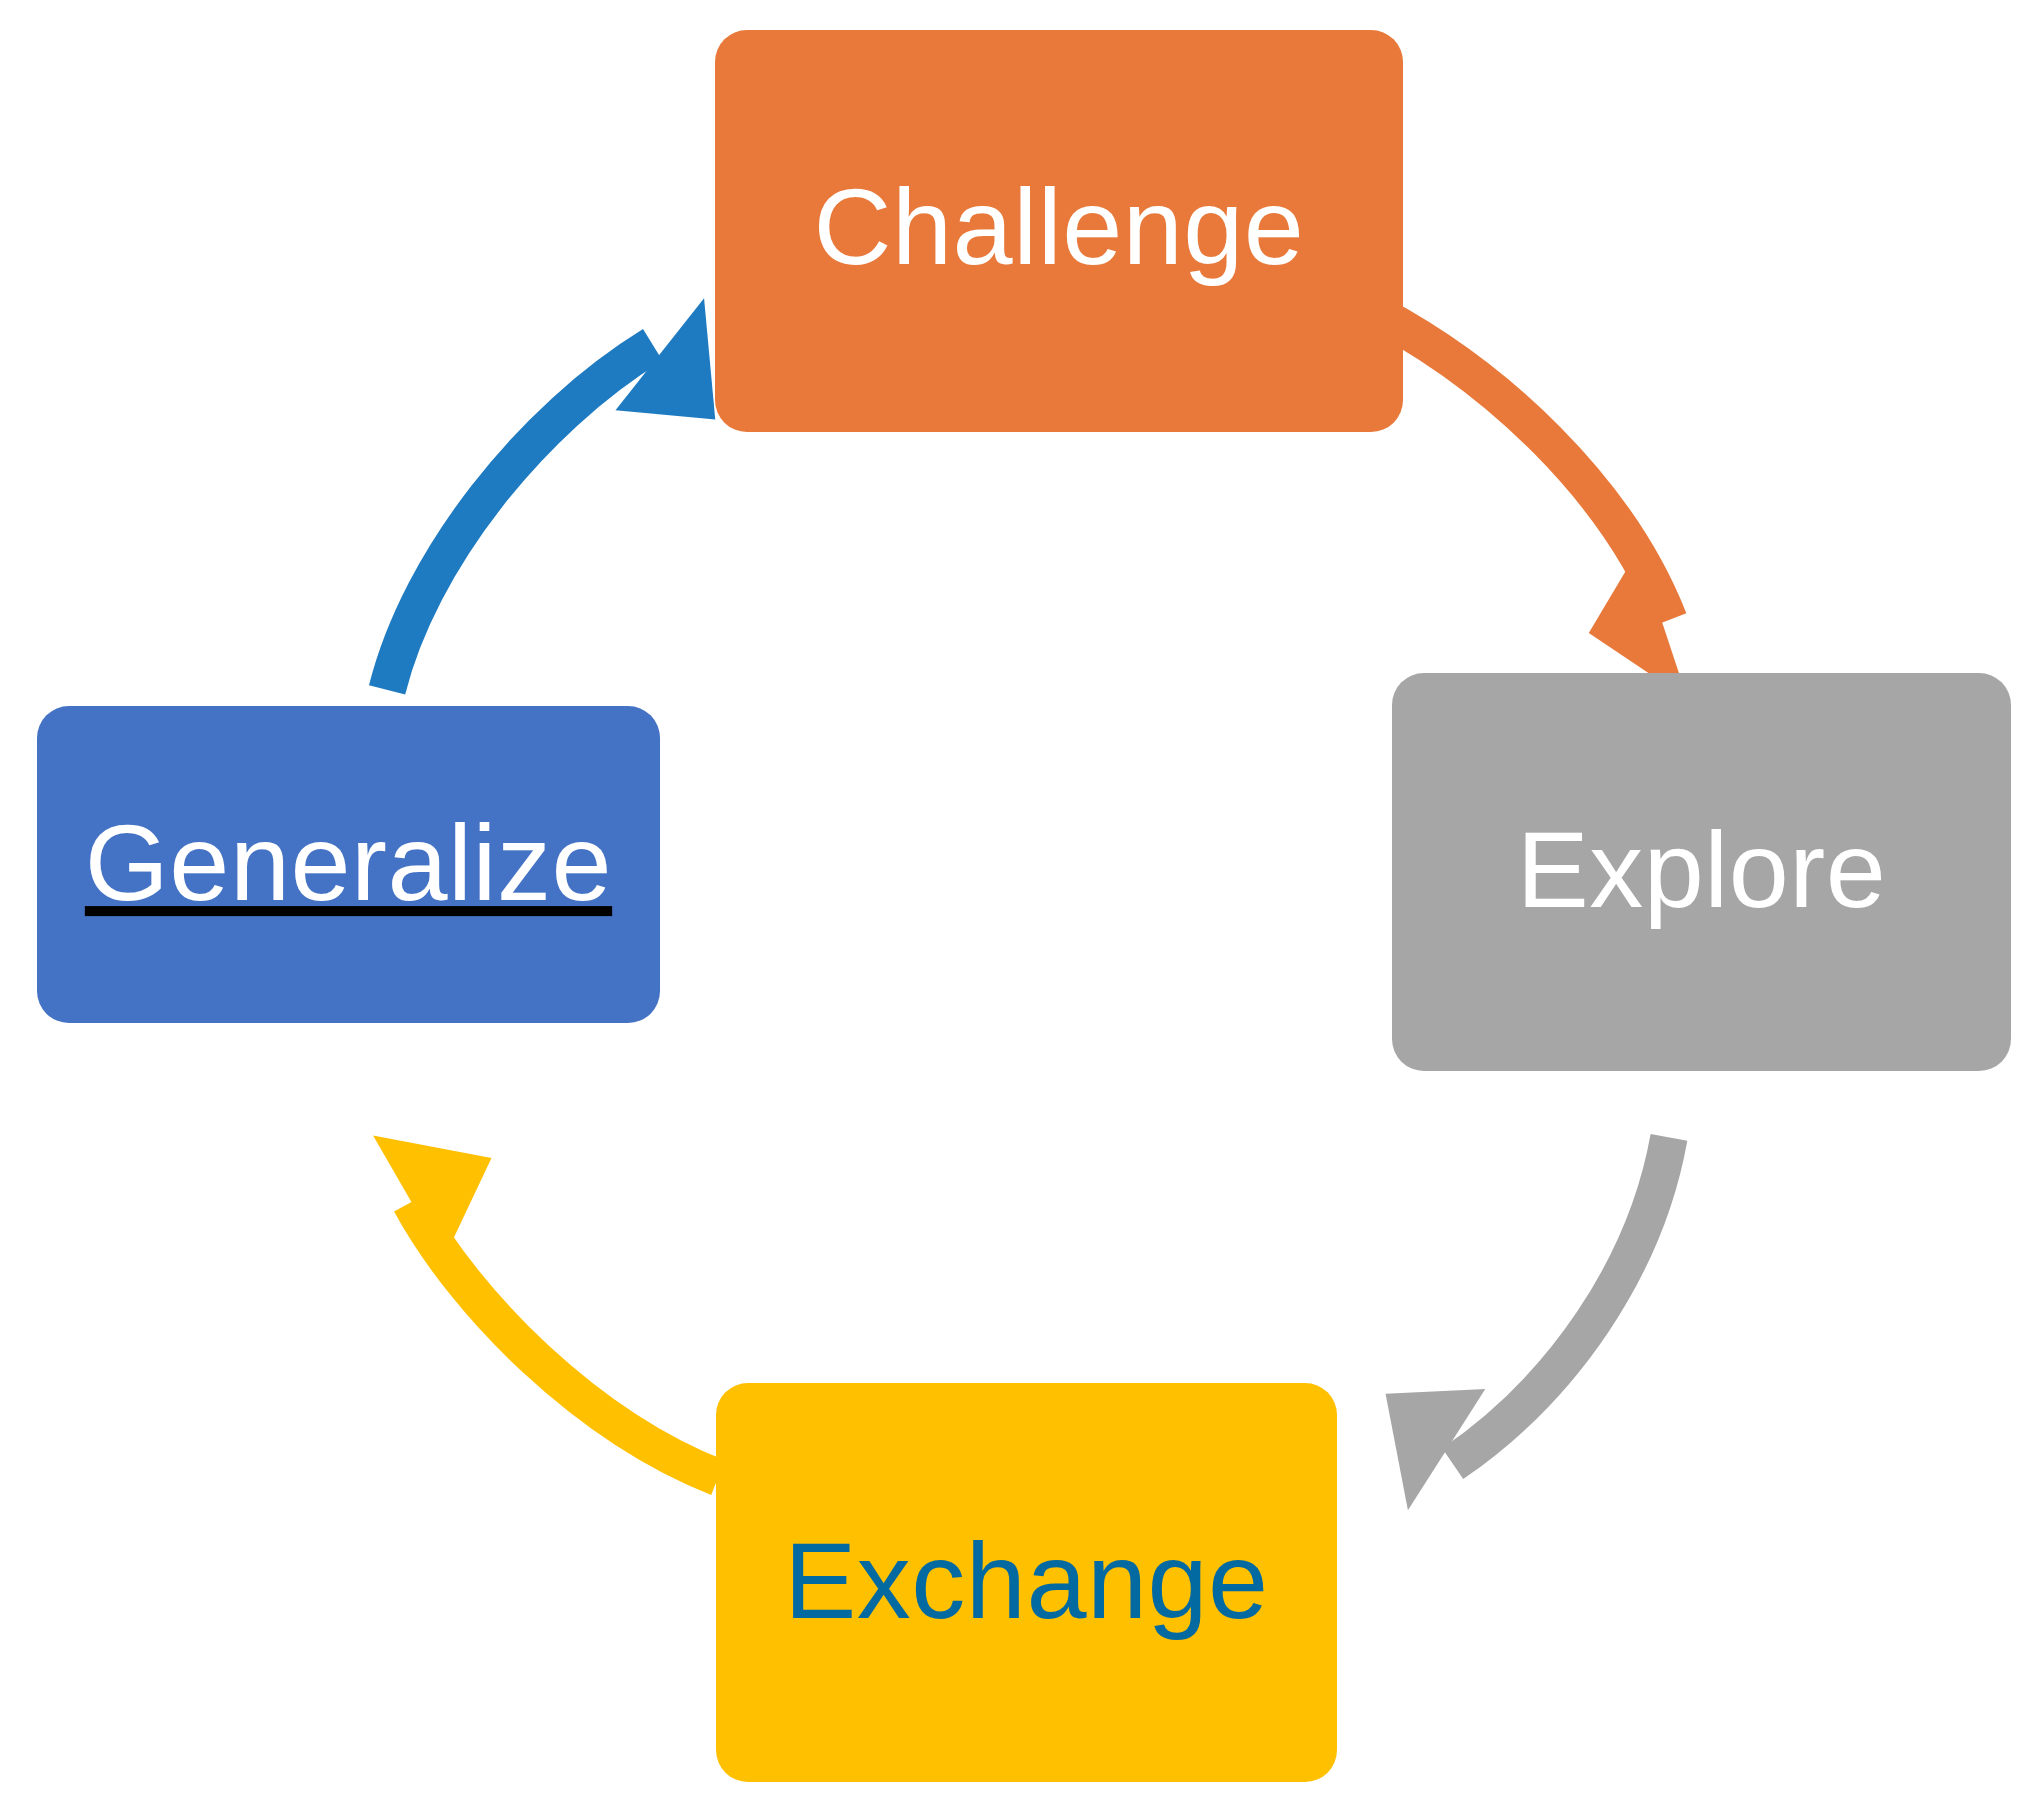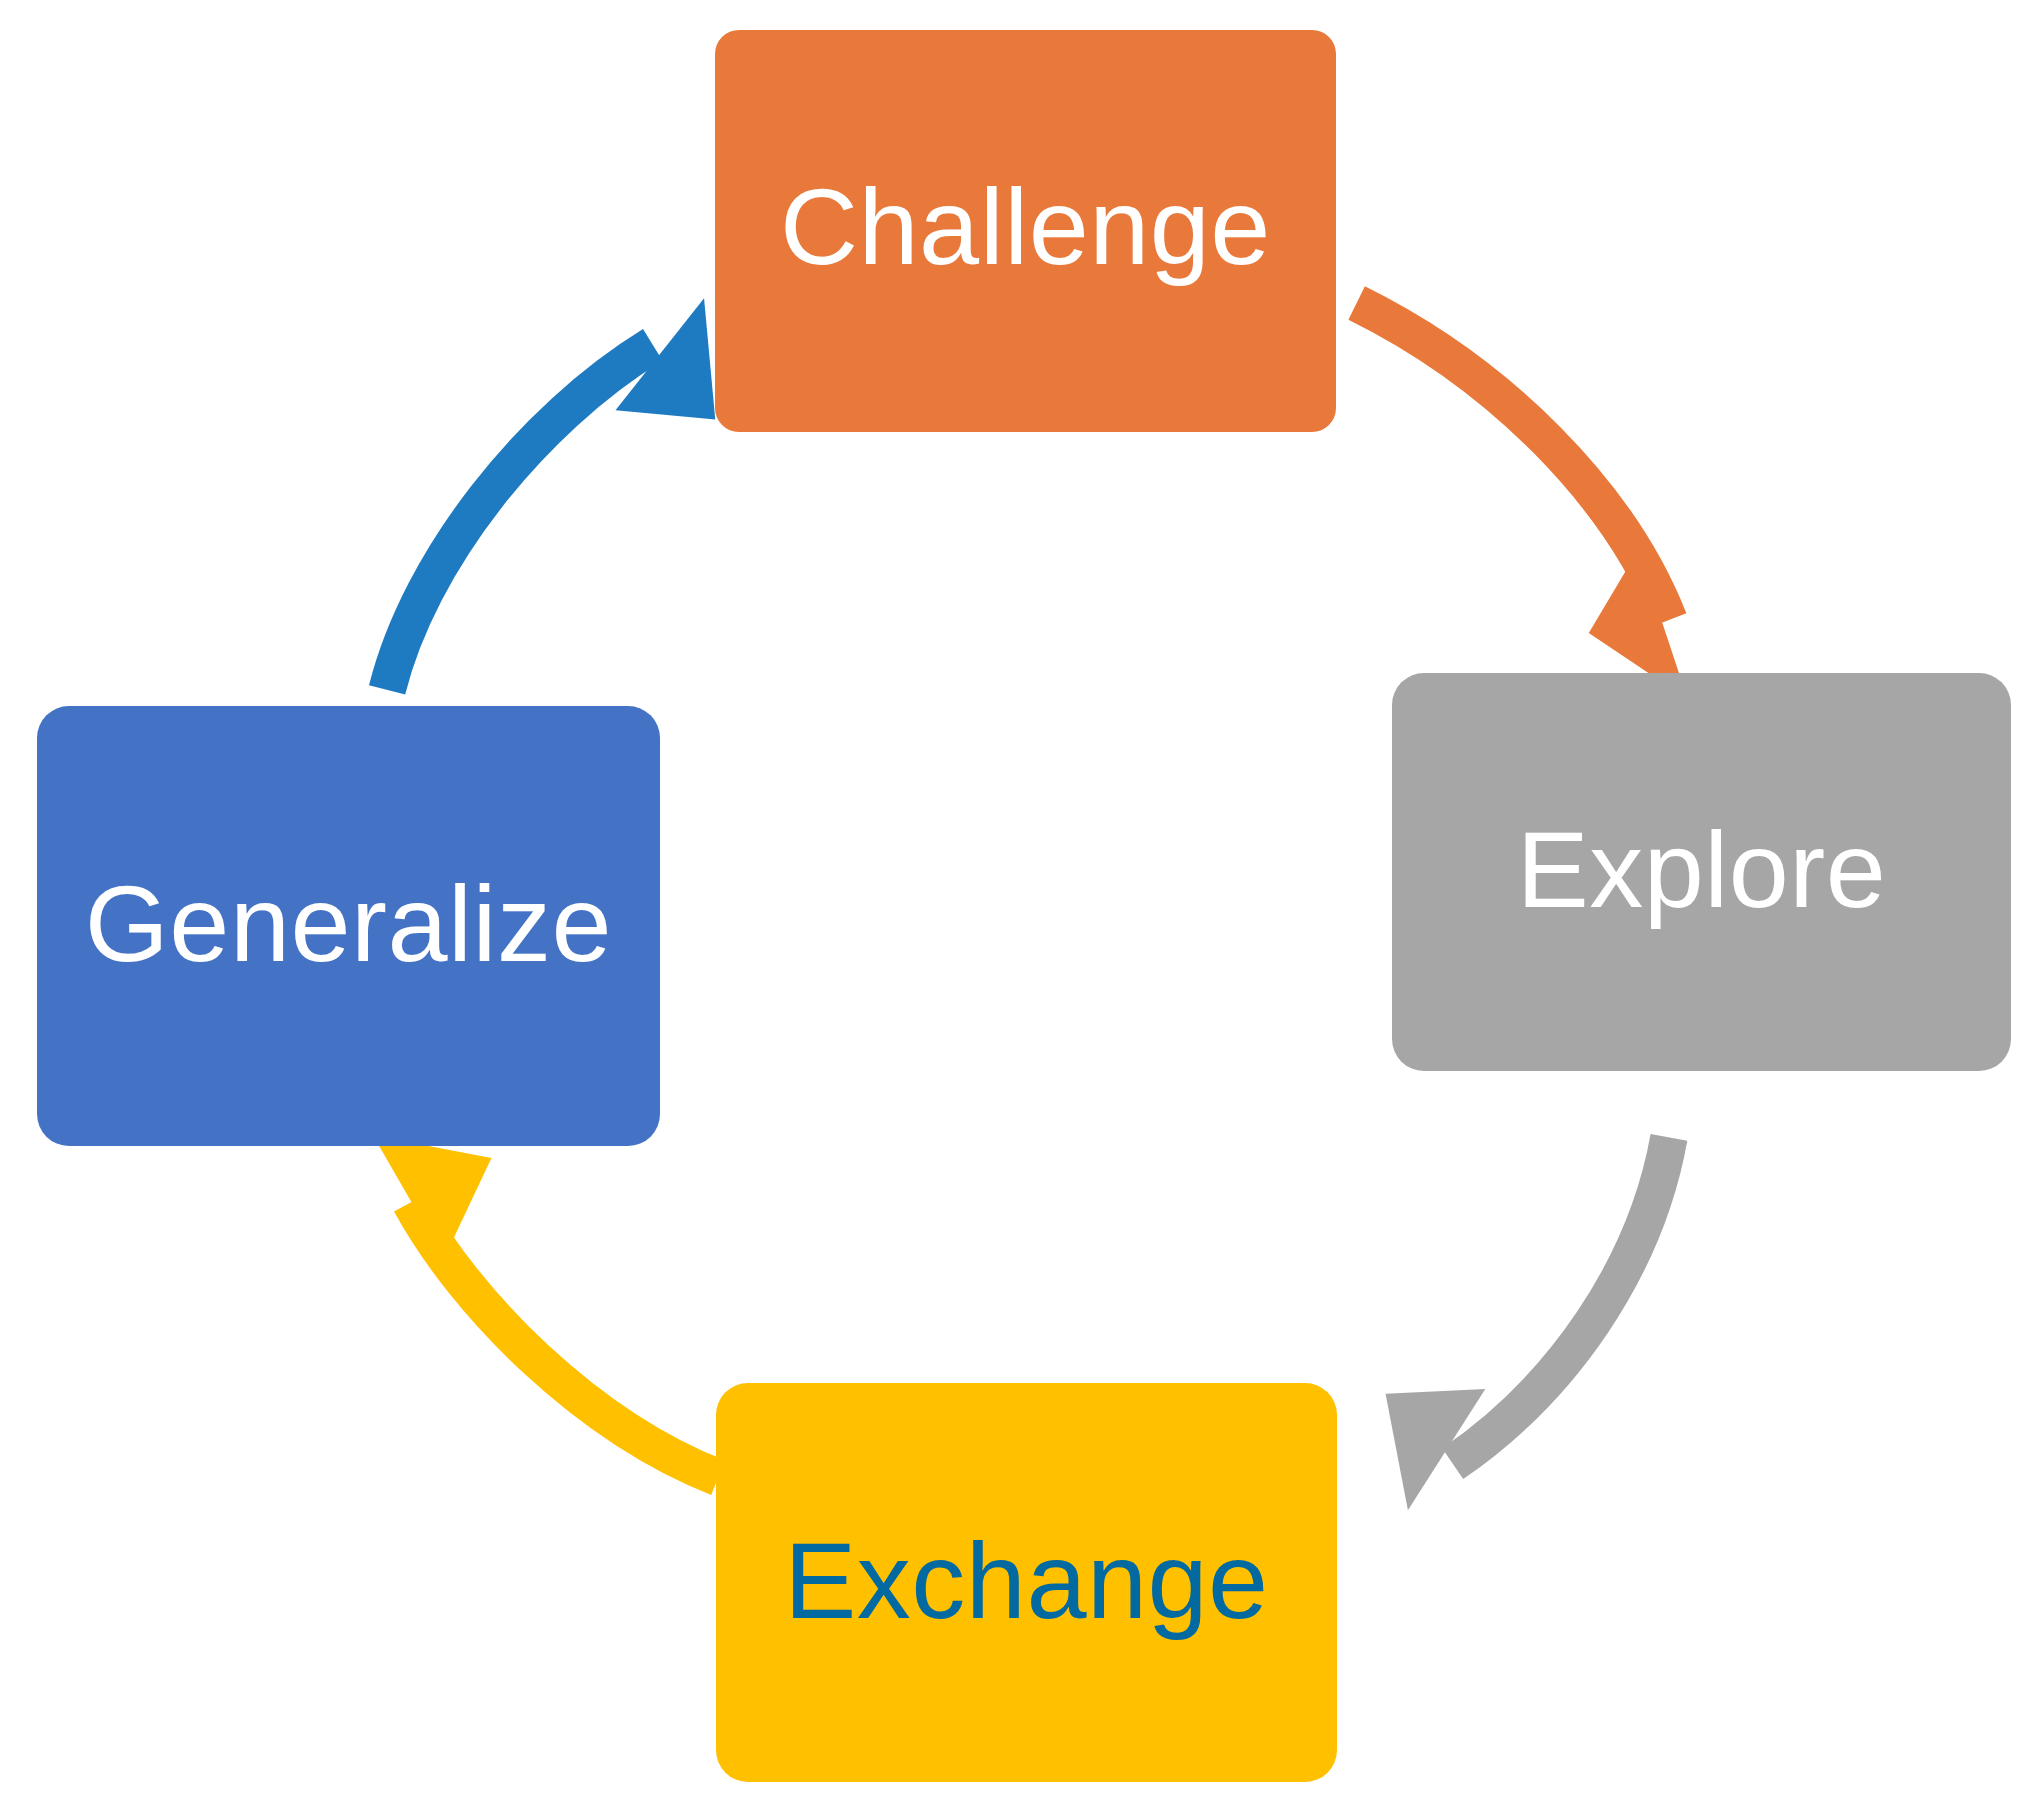--- a/index.html
+++ b/index.html
@@ -39,35 +39,35 @@
     font-family: "Liberation Sans", sans-serif;
     font-weight: 400;
     font-size: 108px;
     line-height: 1.05;
     letter-spacing: 0.5px;
     white-space: nowrap;
     text-align: center;
   }
   
   #node-challenge {
-    left: 715px;  top: 30px;   width: 621px; height: 402px;
+    left: 715px;  top: 30px;   width: 688px; height: 402px;
     background: #E8793A;
-    border-radius: 24px;
   }
   #node-explore {
     left: 1392px; top: 673px;  width: 619px; height: 398px;
     background: #A6A6A6;
   }
   #node-exchange {
     left: 716px;  top: 1383px; width: 621px; height: 399px;
     background: #FFC000;
   }
   #node-generalize {
-    left: 37px;   top: 706px;  width: 623px; height: 440px;
+    left: 37px;   top: 706px;  width: 623px; height: 317px;
     background: #4472C4;
+    text-decoration: underline;
   }
   #node-challenge .node-label  { transform: translateY(-3.7px); }
   #node-explore .node-label    { transform: translateY(-1.9px); }
   #node-exchange .node-label   { transform: translateY(-1.9px); }
   #node-generalize .node-label { transform: translateY(-1.9px); }
 </style>
 </head>
 <body>
 
 <div id="canvas">

